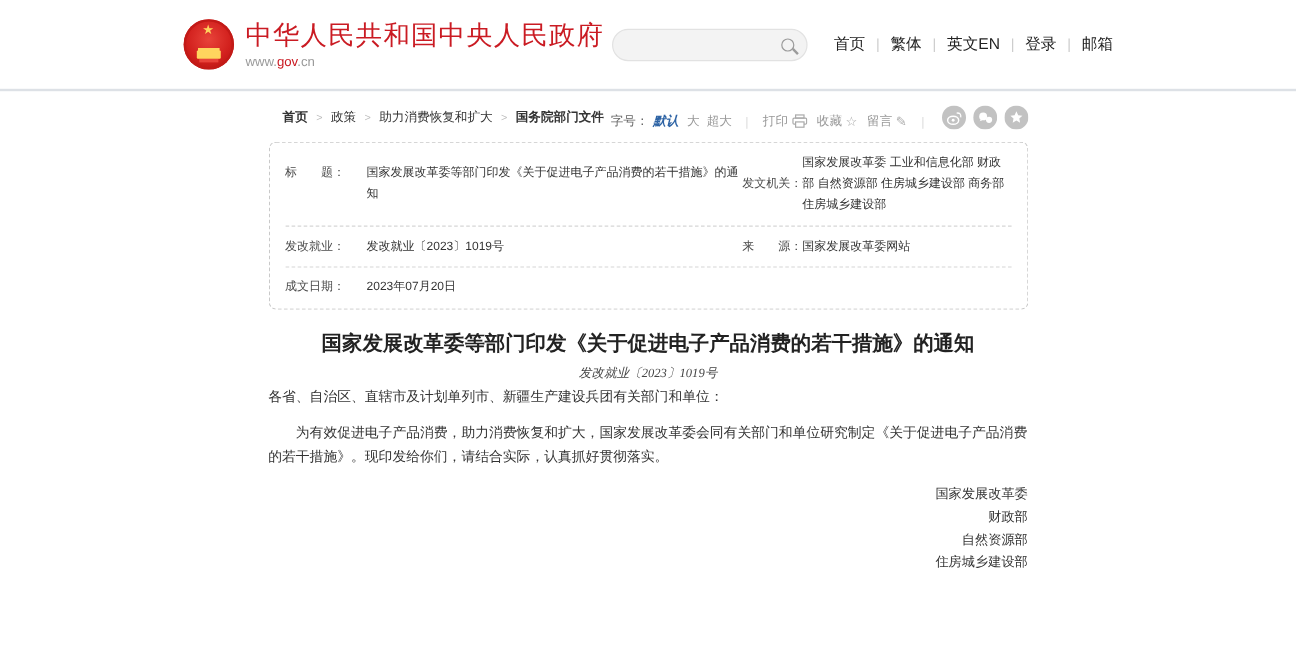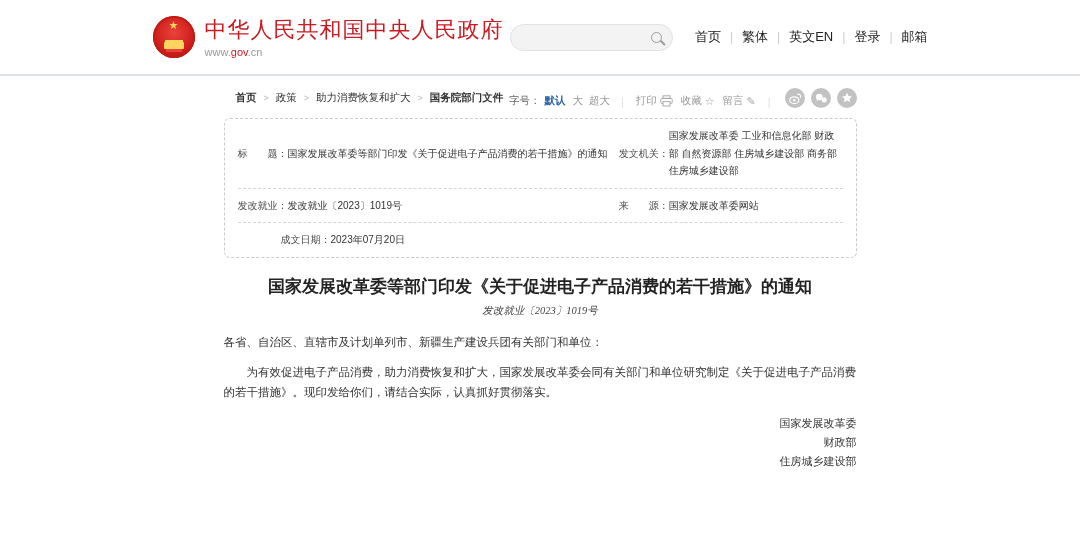--- a/index.html
+++ b/index.html
@@ -38,43 +38,43 @@
   .main { width:633px; margin:0 auto; }
 
   .toolbar { margin-top:12px; display:flex; align-items:center; justify-content:space-between;
     font-size:10.5px; color:#555; }
   .crumbs { display:flex; align-items:center; padding-left:12px; }
   .crumbs .sep { color:#bbb; margin:0 7px; font-size:9px; }
   .crumb { color:#333; cursor:pointer; }
   .crumb.bold { font-weight:bold; }
   .tools { display:flex; align-items:flex-end; color:#999; }
   .tools .fs-label { color:#666; }
-  .fs-default { color:#2e64a5; font-weight:bold; margin:0 4px; cursor:pointer; }
+  .fs-default { color:#2e64a5; font-weight:bold; margin:0 4px; cursor:pointer;font-style:italic; }
   .fs-opt { margin:0 3px; cursor:pointer; }
   .vbar { color:#ddd; margin:0 8px; }
   .tool-item { display:flex; align-items:center; margin:0 4px; cursor:pointer; }
   .tool-item .glyph { margin-left:3px; font-size:11px; color:#aaa; }
   .share { display:flex; align-items:center; }
   .share svg { margin-left:6px; cursor:pointer; display:block; }
 
   
   .meta { margin-top:10px; border:1px dashed #c9c9c9; border-radius:6px; padding:0 13px; font-size:10px; color:#333; }
   .mrow { display:flex; align-items:center; padding:8px 0; border-bottom:1px dashed #d6d6d6; line-height:1.75; }
-  .mrow:last-child { border-bottom:none;margin-left:43px; }
-  .mcell-l { flex:0 0 63%; display:flex; }
+  .mrow:last-child { border-bottom:none; }
+  .mcell-l { flex:0 0 63%; display:flex;gap:18px; }
   .mcell-r { flex:1; display:flex; align-items:center; }
   .mlabel { color:#4a4a4a; white-space:nowrap; flex:0 0 auto; }
   .mval { color:#333; }
 
   
   .art-title { margin-top:17px; text-align:center; font-family:"Liberation Serif","DejaVu Serif",serif;
     font-weight:bold; font-size:17px; color:#222; }
   .art-sub { margin-top:6px; text-align:center; font-family:"Liberation Serif","DejaVu Serif",serif;
     font-style:italic; font-size:10.5px; color:#444; }
-  .art-body { margin-top:14px; font-size:11.5px; color:#333; line-height:20px; }
+  .art-body { margin-top:3px; font-size:11.5px; color:#333; line-height:20px; }
   .art-body .p1 { margin-bottom:10px; }
   .art-body .p2 { text-indent:2em; }
   .signs { margin-top:12px; text-align:right; font-size:11px; color:#333; line-height:19px; }
 </style>
 </head>
 <body>
 
 <div class="header" data-interactable="false">
   <div class="header-inner" data-interactable="false">
     <div class="brand" data-interactable="true">
@@ -191,17 +191,18 @@
   <div class="art-sub" data-interactable="false">发改就业〔2023〕1019号</div>
 
   <div class="art-body" data-interactable="false">
     <p class="p1" data-interactable="false">各省、自治区、直辖市及计划单列市、新疆生产建设兵团有关部门和单位：</p>
     <p class="p2" data-interactable="false">为有效促进电子产品消费，助力消费恢复和扩大，国家发展改革委会同有关部门和单位研究制定《关于促进电子产品消费的若干措施》。现印发给你们，请结合实际，认真抓好贯彻落实。</p>
   </div>
 
   <div class="signs" data-interactable="false">
     <div data-interactable="false">国家发展改革委</div>
     <div data-interactable="false">财政部</div>
+    <div data-interactable="false">自然资源部</div>
     <div data-interactable="false">住房城乡建设部</div>
 
   </div>
 
 </div>
 
 </body></html>

